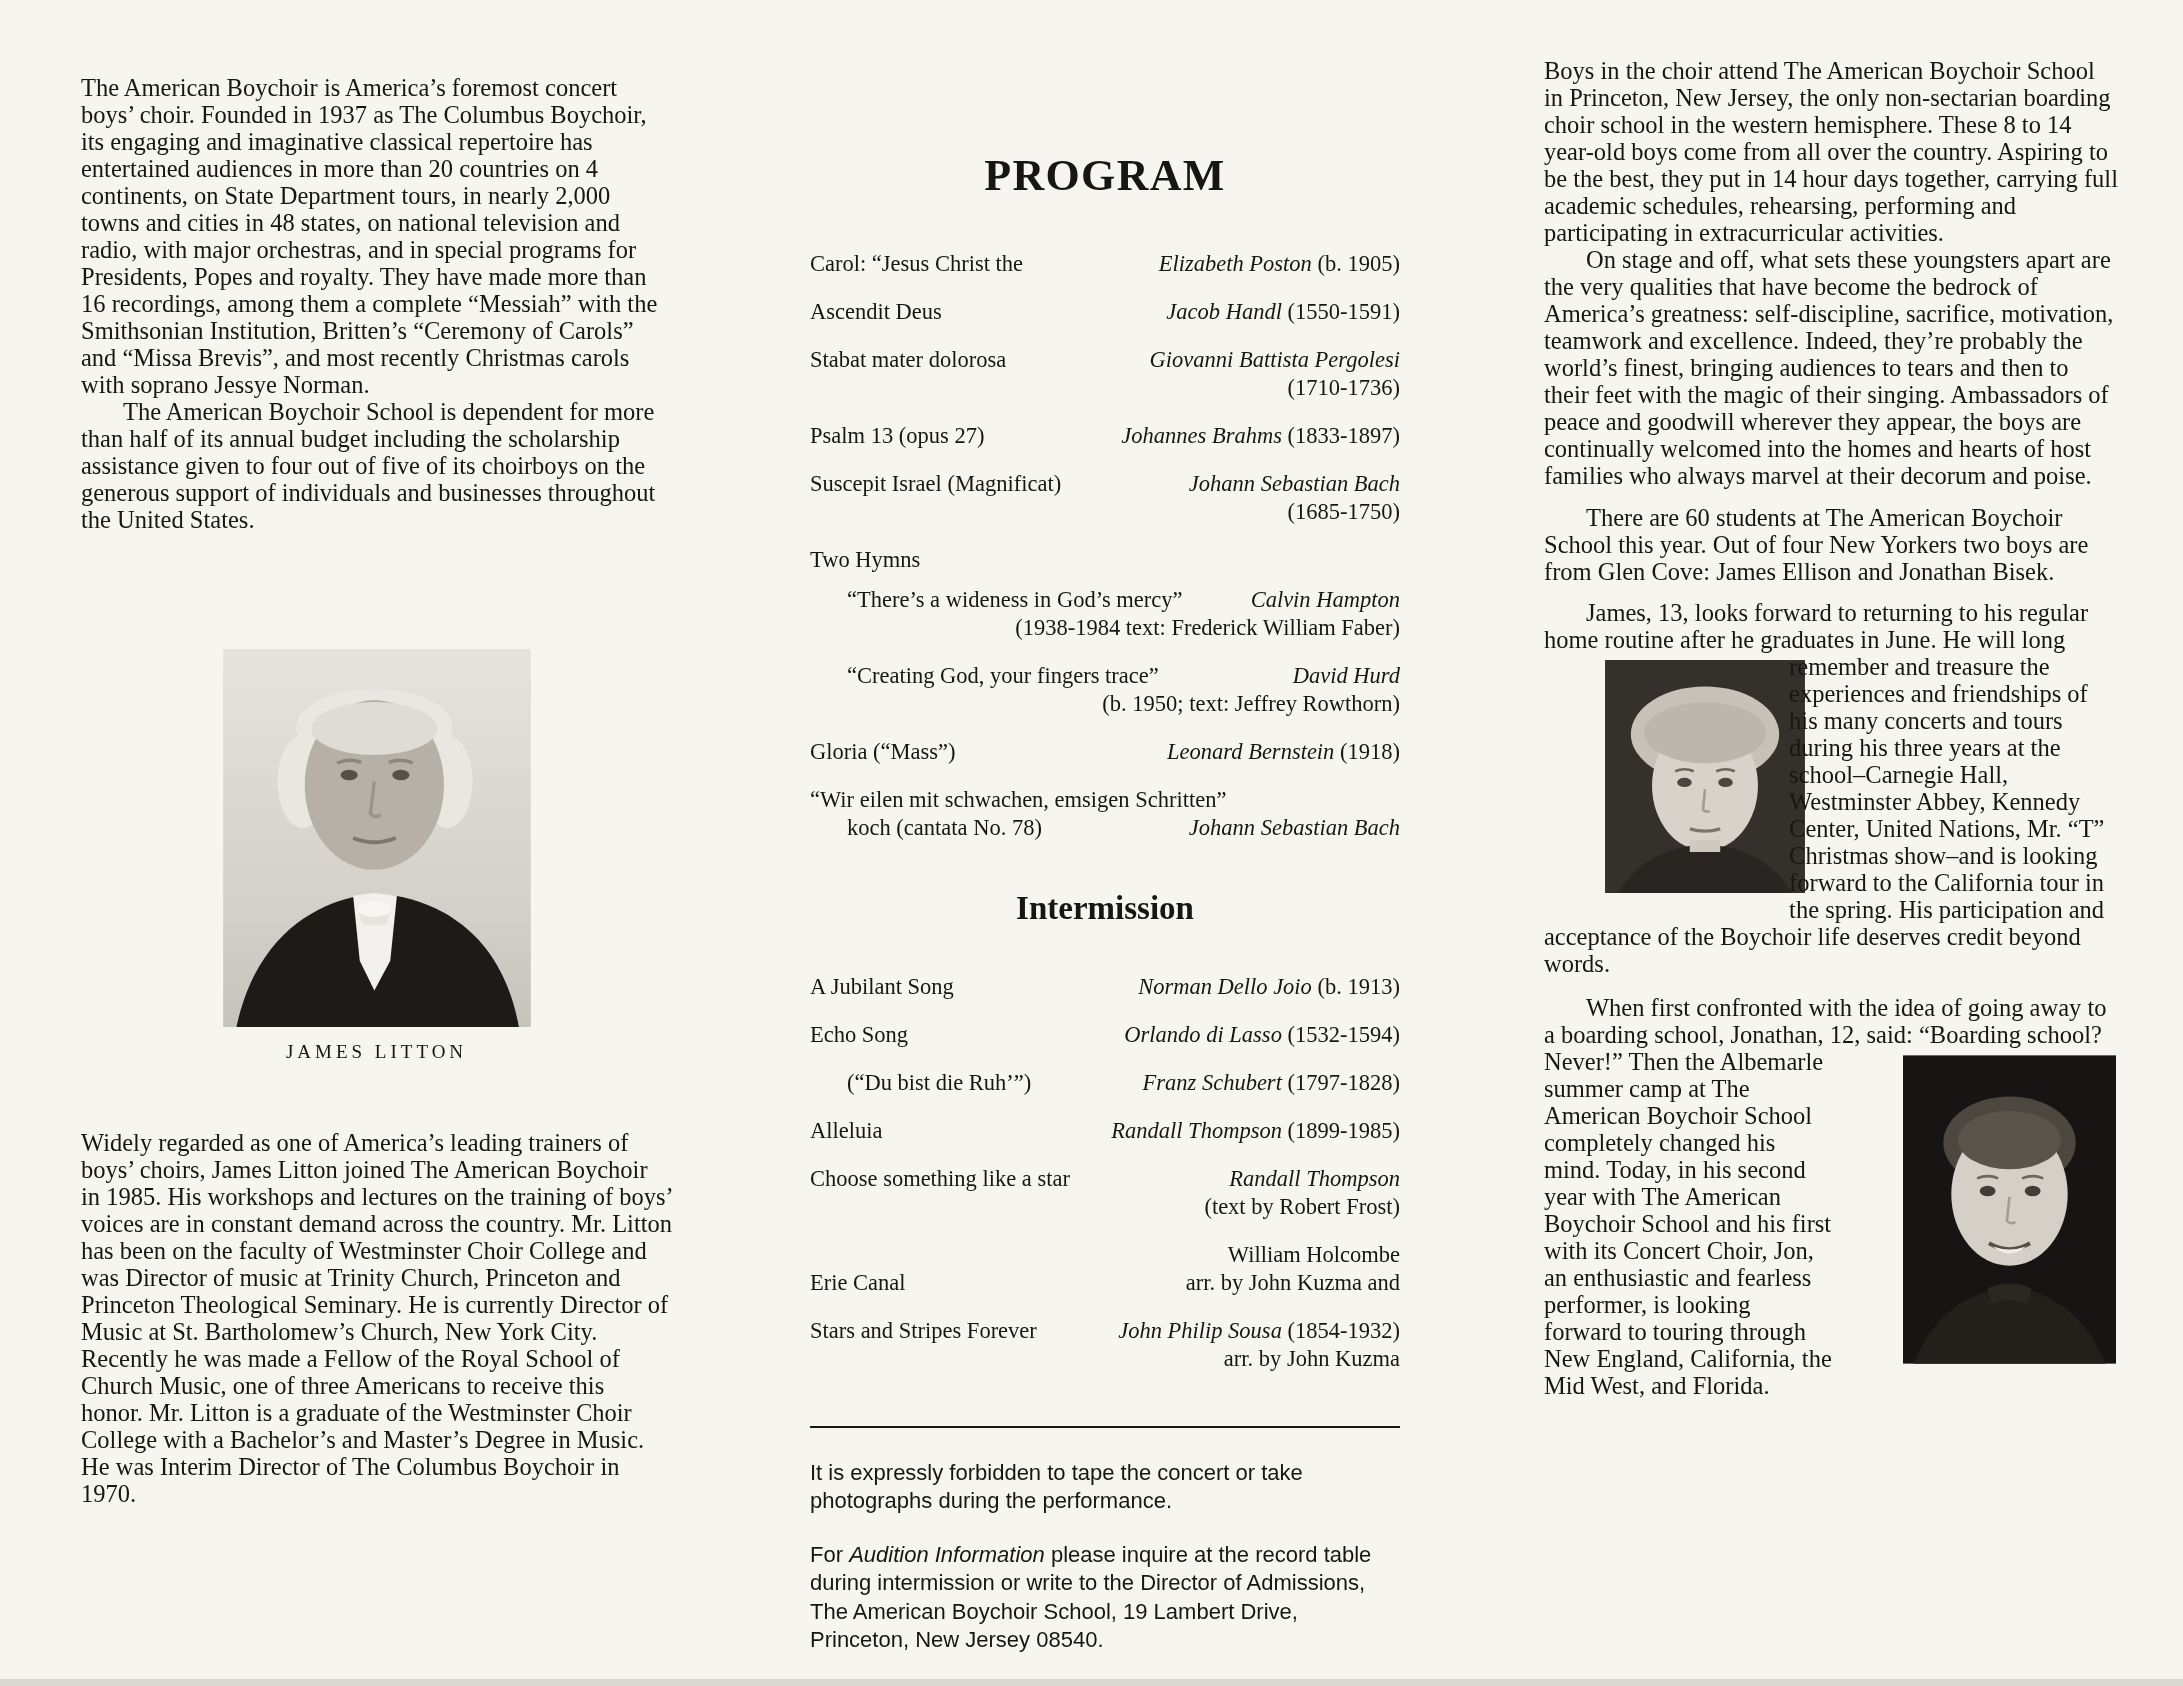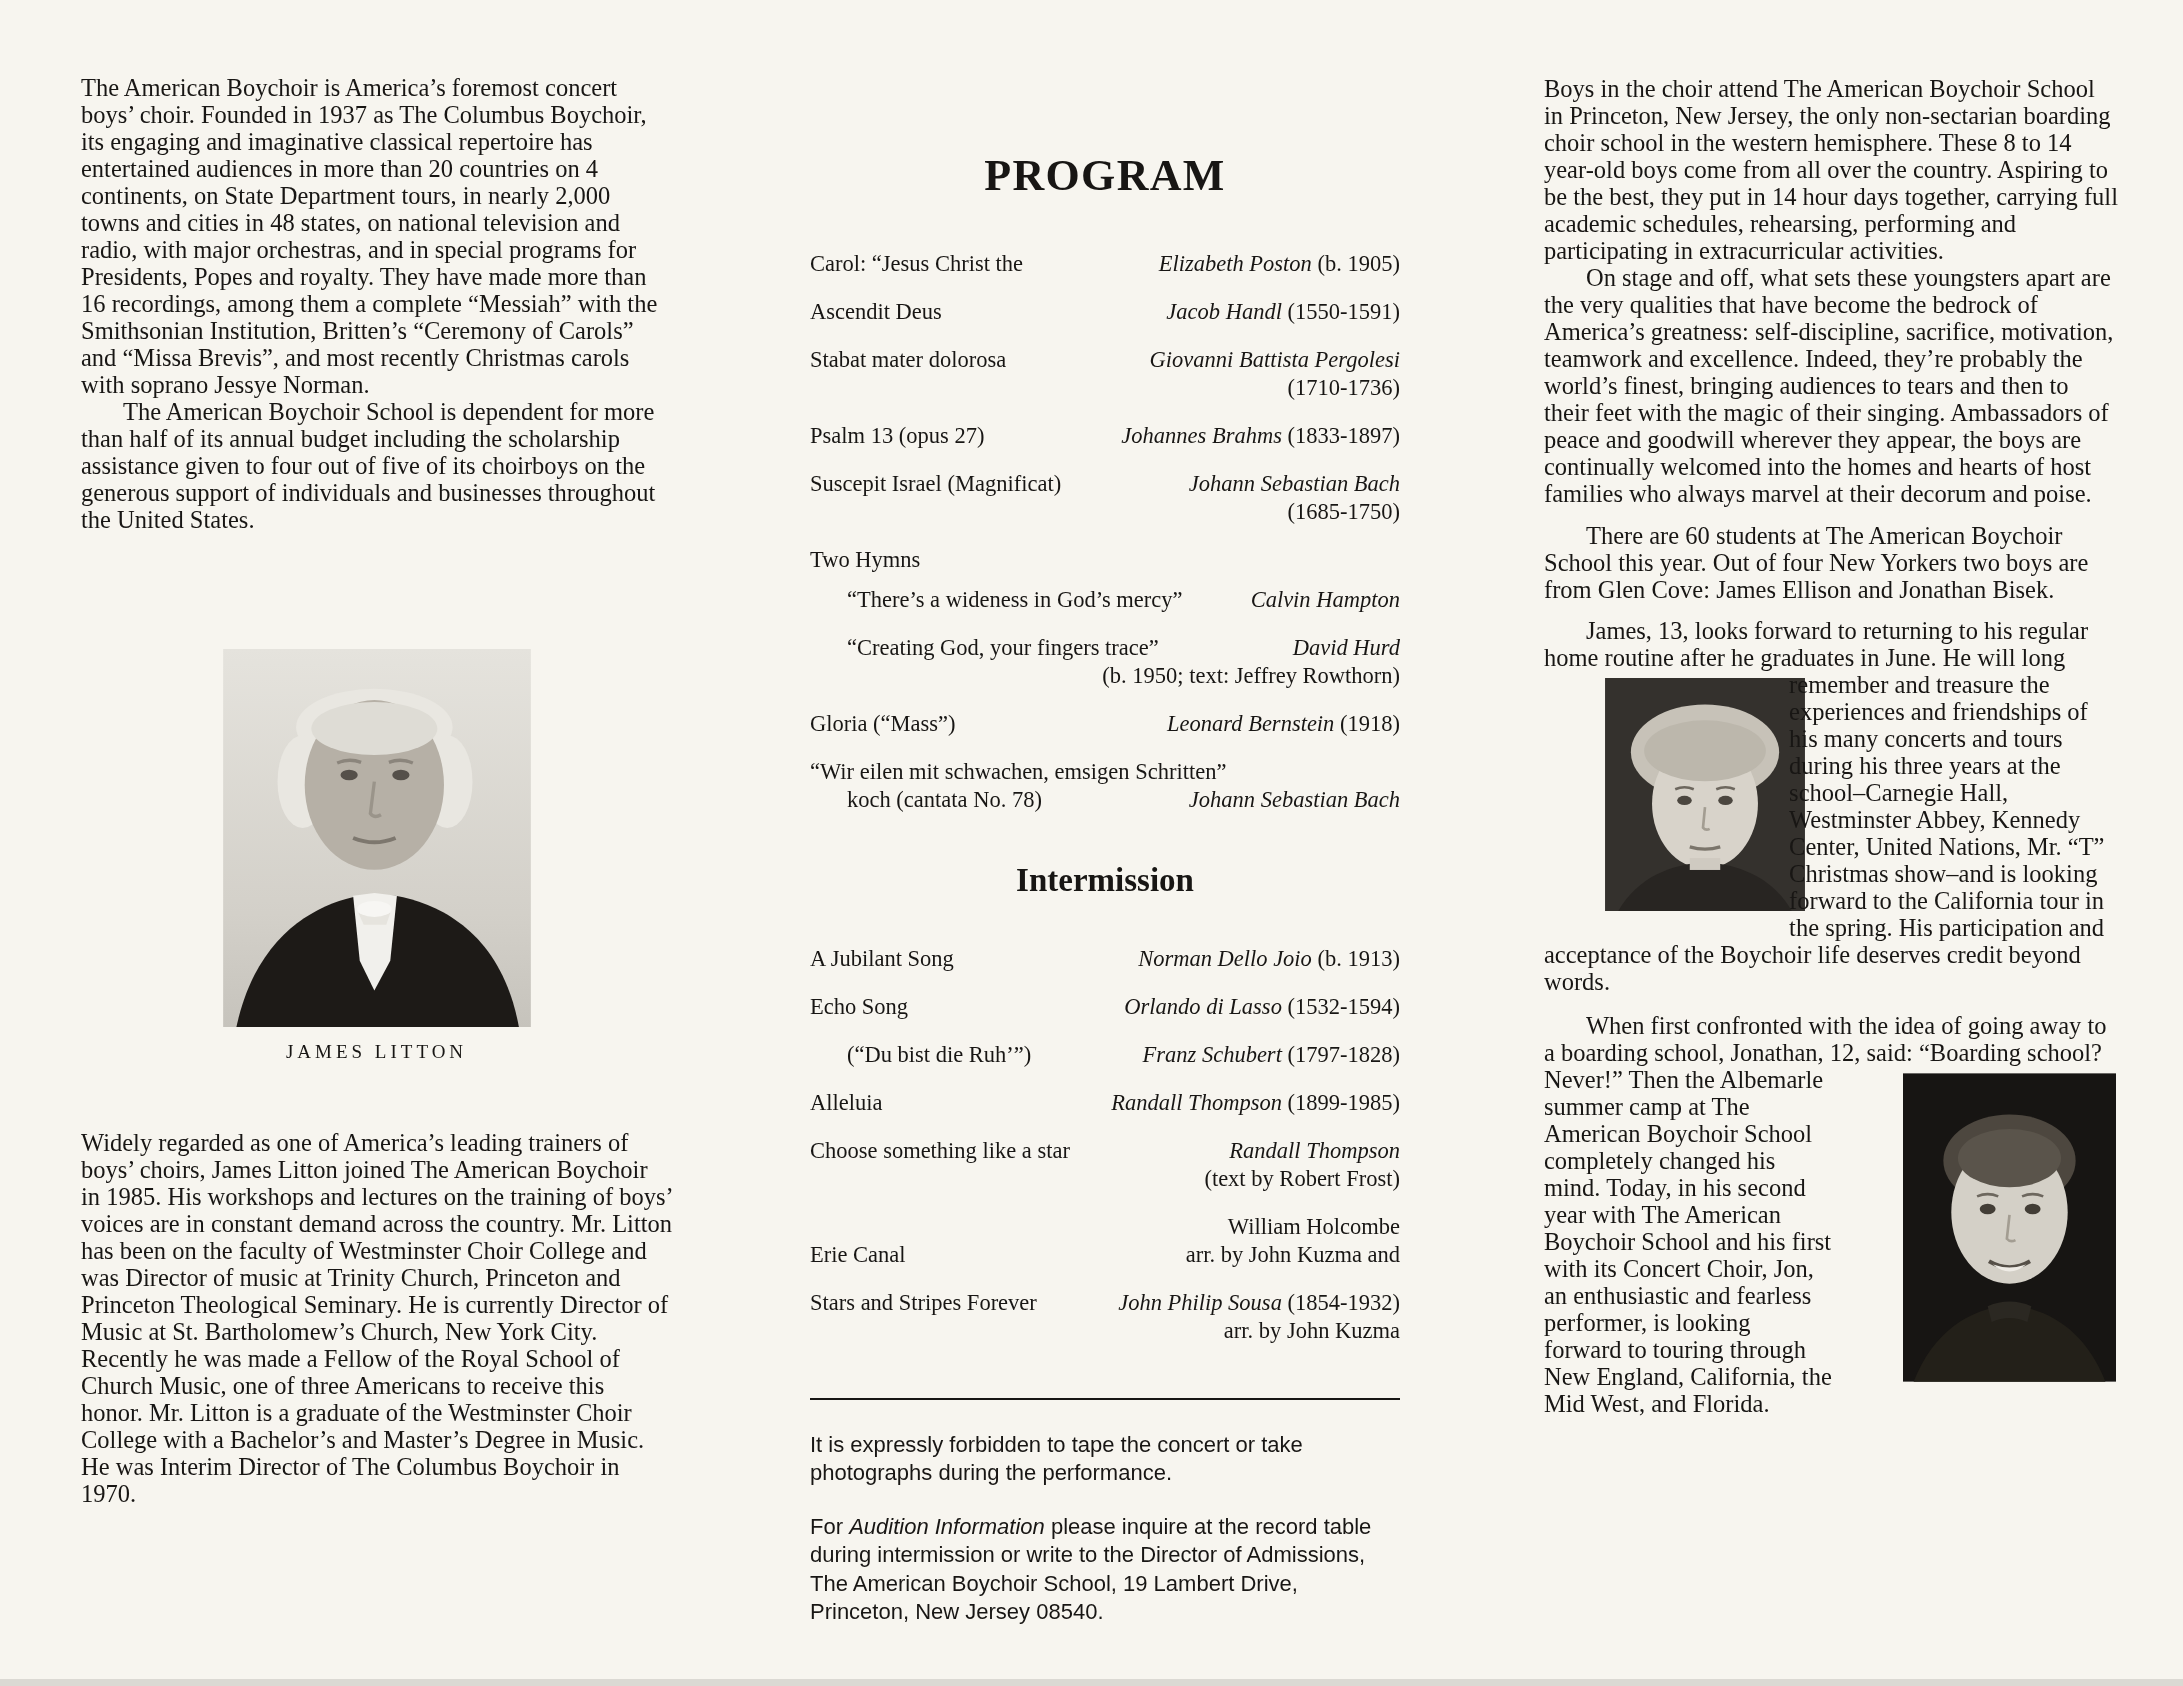--- a/index.html
+++ b/index.html
@@ -11,21 +11,21 @@
     color:#181614;
     overflow:hidden;
   }
   .scan-edge-bottom {
     position:absolute; left:0; bottom:0; width:100%; height:6.6px;
     background:#dbd9d3;
   }
   .col { position:absolute; }
   .col-left  { left:81px;  top:74px; width:591px; }
   .col-mid   { left:810px; top:150px; width:590px; }
-  .col-right { left:1544px; top:75px; width:575px; }
+  .col-right { left:1544px; top:57px; width:575px; }
 
   .para { font-size:24.5px; line-height:27px; text-align:left; }
   .para.indent { text-indent:42px; }
   .gap-sm { margin-top:14.6px; }
   .gap-md { margin-top:17px; }
 
   
   .figure { margin-top:116px; text-align:center; }
   .litton-photo { display:inline-block; width:308px; height:378px; }
   .caption { margin-top:12px; font-size:19px; letter-spacing:4px; }
@@ -148,20 +148,24 @@
       <div class="prow">
         <span class="pl">Two Hymns</span>
       </div>
     </div>
 
     <div class="pitem sub">
       <div class="prow">
         <span class="pl">“There’s a wideness in God’s mercy”</span>
         <span class="pr"><span class="name">Calvin Hampton</span></span>
       </div>
+      <div class="prow">
+        <span class="pl"></span>
+        <span class="pr">(1938-1984 text: Frederick William Faber)</span>
+      </div>
     </div>
 
     <div class="pitem sub">
       <div class="prow">
         <span class="pl">“Creating God, your fingers trace”</span>
         <span class="pr"><span class="name">David Hurd</span></span>
       </div>
       <div class="prow">
         <span class="pl"></span>
         <span class="pr">(b. 1950; text: Jeffrey Rowthorn)</span>

